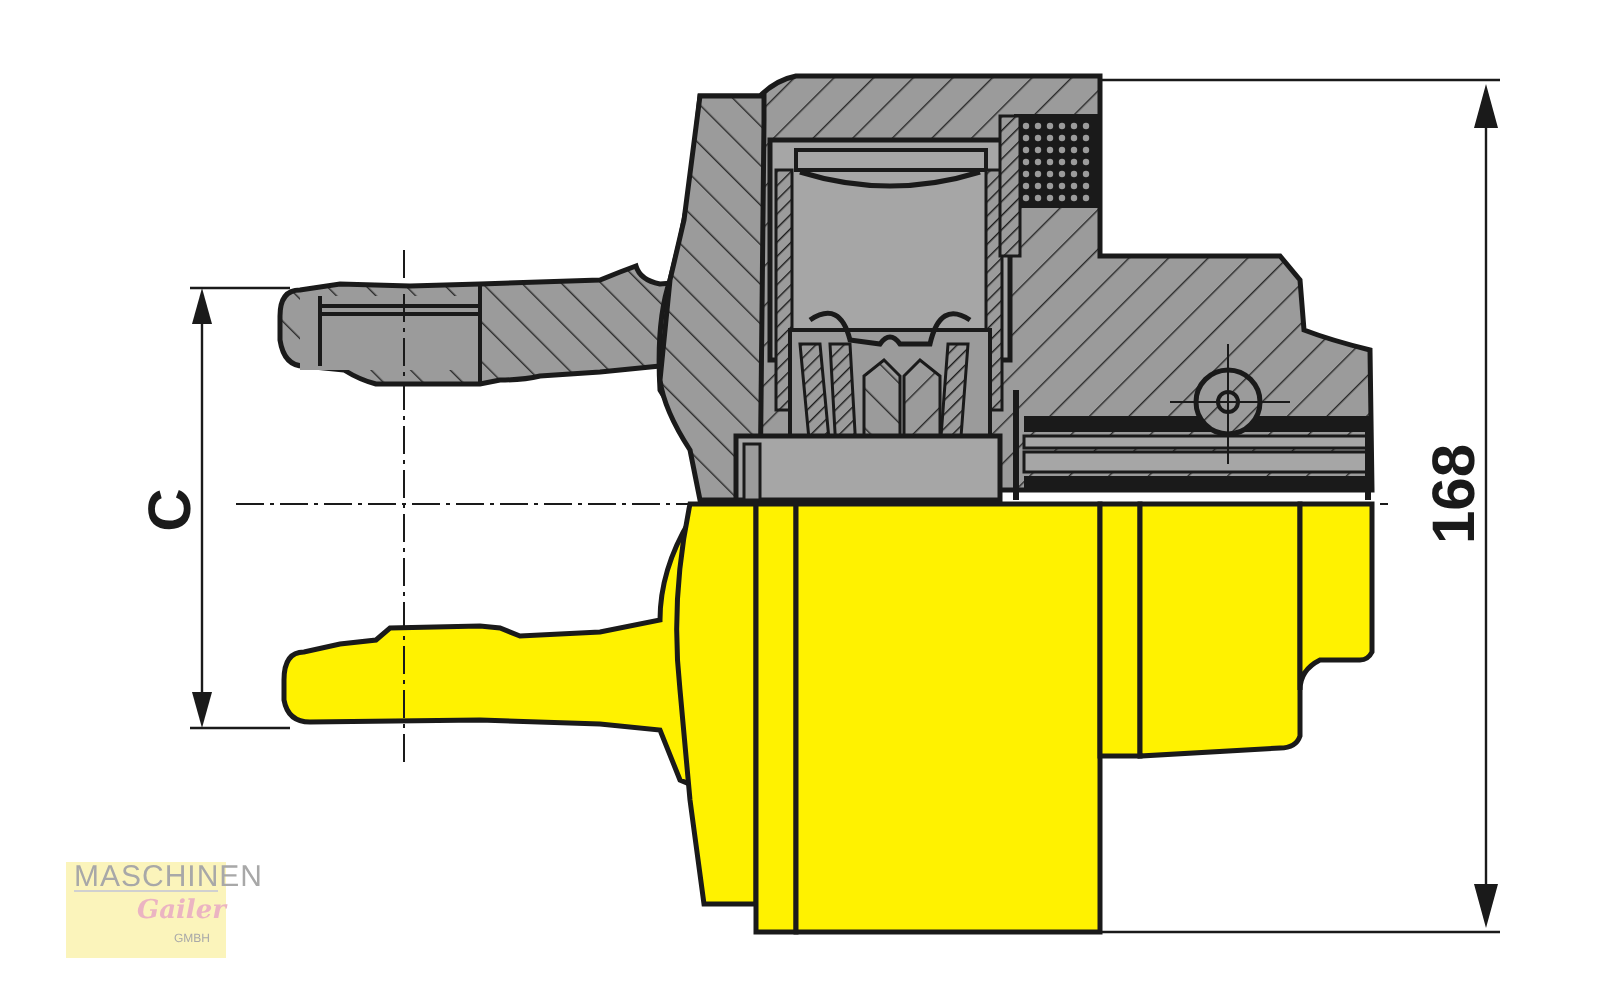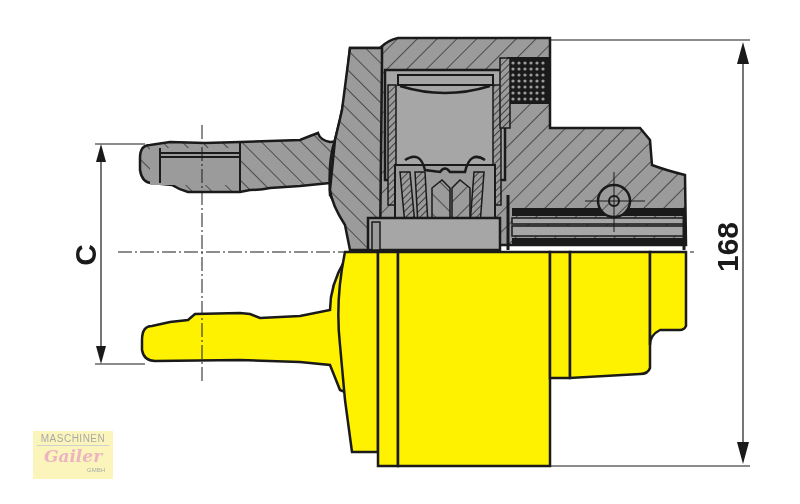--- a/index.html
+++ b/index.html
@@ -2,22 +2,22 @@
 <html><head>
 <meta charset="utf-8">
 <style>
   html, body { margin: 0; padding: 0; background: #ffffff; }
   body { width: 800px; height: 504px; position: relative; overflow: hidden; font-family: "Liberation Sans", sans-serif; }
   #drawing { position: absolute; left: 0; top: 0; width: 800px; height: 504px; }
   .dim-label { position: absolute; font-family: "Liberation Sans", sans-serif; font-weight: bold; color: #1a1a1a; }
   #dim-c { left: 66px; top: 238px; font-size: 30px; transform: rotate(-90deg); transform-origin: center; width: 40px; text-align: center; }
   #dim-168 { left: 688px; top: 230px; font-size: 30px; transform: rotate(-90deg); transform-origin: center; width: 80px; text-align: center; }
   #watermark { position: absolute; left: 33px; top: 431px; width: 80px; height: 48px; background: #fbf3b0; opacity: 0.85; text-align: center; }
-  #wm-top { display: block; font-size: 10px; color: #9a9a9a; letter-spacing: 0.5px; border-bottom: 1px solid #c8c8c8; margin: 2px 4px 0 4px; line-height: 12px; }
-  #wm-mid { display: block; font-family: "DejaVu Serif", serif; font-style: italic; font-weight: bold; font-size: 17px; color: #e8a8b8; line-height: 20px; }
+  #wm-top { display: block; font-size: 15px; color: #9a9a9a; letter-spacing: 0.5px; border-bottom: 1px solid #c8c8c8; margin: 2px 4px 0 4px; line-height: 12px; }
+  #wm-mid { display: block; font-family: "DejaVu Serif", serif; font-style: italic; font-weight: bold; font-size: 13px; color: #e8a8b8; line-height: 20px; text-align: right; }
   #wm-bot { display: block; font-size: 6px; color: #9a9a9a; text-align: right; margin-right: 8px; line-height: 8px; }
 </style>
 </head>
 <body>
 
 <svg id="drawing" viewBox="0 0 800 504" xmlns="http://www.w3.org/2000/svg">
   <defs>
     <pattern id="hatchA" patternUnits="userSpaceOnUse" width="14" height="14" patternTransform="rotate(45)">
       <rect width="14" height="14" fill="#9b9b9b"></rect>
       <line x1="0" y1="0" x2="0" y2="14" stroke="#2a2a2a" stroke-width="1.4"></line>

